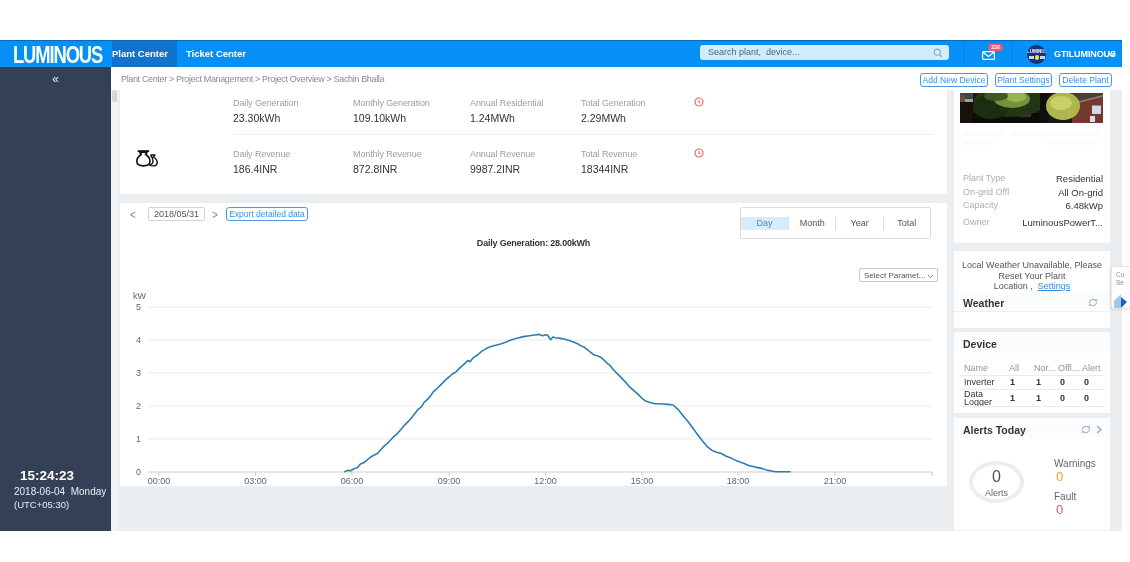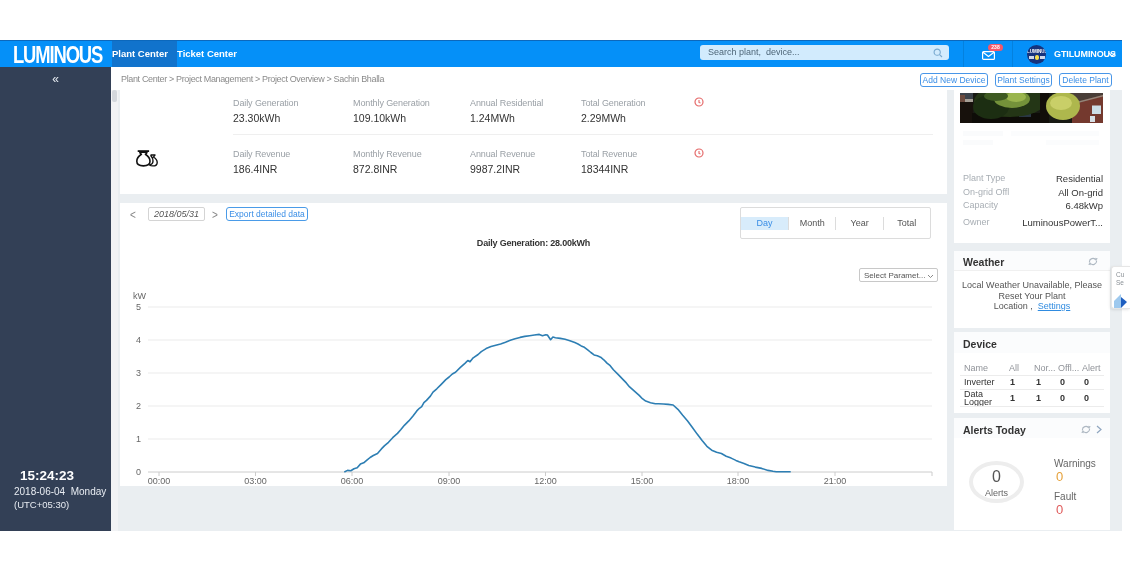--- a/index.html
+++ b/index.html
@@ -6,21 +6,21 @@
 body{width:1130px;height:562px;background:#fff;font-family:"Liberation Sans",sans-serif;position:relative;overflow:hidden;}
 .abs{position:absolute;}
 </style>
 </head>
 <body>
 
 <div class="abs" style="left:0;top:40;"></div>
 <div class="abs" id="header" style="left:0;top:40px;width:1122px;height:27px;background:#0590f8;border-top:1px solid #0c68bc;">
   <div class="abs" style="left:13px;top:1px;width:120px;height:26px;color:#fff;font-weight:bold;font-size:23px;letter-spacing:-1.4px;transform:scaleX(0.80);transform-origin:left;white-space:nowrap;">LUMINOUS</div>
   <div class="abs" style="left:112px;top:0;width:65px;height:26px;background:#1173cc;color:#fff;font-size:9.5px;font-weight:bold;text-align:left;line-height:26px;">Plant Center</div>
-  <div class="abs" style="left:177px;top:0;width:78px;height:26px;color:#fff;font-size:9.5px;font-weight:bold;line-height:26px;">Ticket Center</div>
+  <div class="abs" style="left:177px;top:0;width:78px;height:26px;color:#fff;font-size:9.5px;font-weight:bold;text-align:center;line-height:26px;">Ticket Center</div>
   <div class="abs" style="left:700px;top:4px;width:249px;height:15px;background:#d2ebfd;border-radius:3px;">
     <div class="abs" style="left:8px;top:2px;font-size:9px;color:#4e6678;">Search plant,&nbsp; device...</div>
     <svg class="abs" style="right:6px;top:2.5px;" width="10" height="10" viewBox="0 0 10 10">
         <circle cx="4.2" cy="4.2" r="3.1" fill="none" stroke="#78a9cf" stroke-width="1.1"></circle>
         <line x1="6.6" y1="6.6" x2="9" y2="9" stroke="#78a9cf" stroke-width="1.1"></line>
       </svg>
   </div>
   <div class="abs" style="left:963px;top:0;width:1px;height:26px;background:rgba(0,0,0,0.10);"></div>
   <div class="abs" style="left:1012px;top:0;width:1px;height:26px;background:rgba(0,0,0,0.10);"></div>
   <svg class="abs" style="left:982px;top:10px;" width="13" height="9" viewBox="0 0 13 9">
@@ -86,21 +86,21 @@
   <div class="abs" style="left:350px;top:73px;font-size:10.5px;color:#333;">9987.2INR</div>
   <div class="abs" style="left:461px;top:73px;font-size:10.5px;color:#333;">18344INR</div>
   <svg class="abs" style="left:574px;top:58px;" width="10" height="10" viewBox="0 0 10 10">
       <circle cx="5" cy="5" r="4" fill="none" stroke="#e56a6a" stroke-width="1.2"></circle>
       <polyline points="5,3 5,5.4 6.5,6" fill="none" stroke="#e56a6a" stroke-width="1.1"></polyline>
     </svg>
 </div>
 
 <div class="abs" id="chart" style="left:120px;top:203px;width:827px;height:283px;background:#fff;">
   <div class="abs" style="left:10px;top:6px;font-size:10px;color:#888;transform:scaleY(1.3);">&lt;</div>
-  <div class="abs" style="left:28px;top:4px;width:57px;height:14px;border:1px solid #d4d4d4;border-radius:2px;font-size:9px;color:#555;text-align:center;line-height:13px;font-style:italic;">2018/05/31</div>
+  <div class="abs" style="left:28px;top:4px;width:57px;height:14px;border:1px solid #d4d4d4;border-radius:2px;font-size:9px;color:#555;text-align:center;line-height:13px;">2018/05/31</div>
   <div class="abs" style="left:92px;top:6px;font-size:10px;color:#888;transform:scaleY(1.3);">&gt;</div>
   <div class="abs" style="left:106px;top:4px;width:82px;height:14px;border:1px solid #4a9be8;border-radius:3px;font-size:8.5px;color:#3a8ee6;text-align:center;line-height:12px;white-space:nowrap;">Export detailed data</div>
   <div class="abs" style="left:620px;top:4px;width:191px;height:32px;border:1px solid #dcdcdc;border-radius:2px;display:flex;align-items:center;">
     <div style="width:47.75px;background:#d8ecfb;color:#3a8ee6;font-size:9px;text-align:center;line-height:13px;">Day</div>
     <div style="width:47.75px;border-left:1px solid #dcdcdc;color:#555;font-size:9px;text-align:center;line-height:13px;">Month</div>
     <div style="width:47.75px;border-left:1px solid #dcdcdc;color:#555;font-size:9px;text-align:center;line-height:13px;">Year</div>
     <div style="width:47.75px;border-left:1px solid #dcdcdc;color:#555;font-size:9px;text-align:center;line-height:13px;">Total</div>
   </div>
   <div class="abs" style="left:0;top:35px;width:827px;text-align:center;font-size:9px;font-weight:bold;letter-spacing:-0.2px;color:#333;">Daily Generation: 28.00kWh</div>
   <div class="abs" style="left:739px;top:64.5px;width:79px;height:14px;border:1px solid #c8c8c8;border-radius:2px;font-size:8px;color:#555;line-height:13px;padding-left:4px;white-space:nowrap;">Select Paramet...<svg width="7" height="5" viewBox="0 0 7 5" style="position:absolute;right:3px;top:5px;">
@@ -181,30 +181,30 @@
   <div class="abs" style="left:9px;top:83px;font-size:9px;color:#a8aeb4;">Plant Type</div>
   <div class="abs" style="left:0;top:83px;width:149px;text-align:right;font-size:9.5px;color:#333;">Residential</div>
   <div class="abs" style="left:9px;top:97px;font-size:9px;color:#a8aeb4;">On-grid Offl</div>
   <div class="abs" style="left:0;top:97px;width:149px;text-align:right;font-size:9.5px;color:#333;">All On-grid</div>
   <div class="abs" style="left:9px;top:110px;font-size:9px;color:#a8aeb4;">Capacity</div>
   <div class="abs" style="left:0;top:110px;width:149px;text-align:right;font-size:9.5px;color:#333;">6.48kWp</div>
   <div class="abs" style="left:9px;top:127px;font-size:9px;color:#a8aeb4;">Owner</div>
   <div class="abs" style="left:0;top:127px;width:149px;text-align:right;font-size:9.5px;color:#333;">LuminousPowerT...</div>
 </div>
 <div class="abs" id="weather" style="left:954px;top:251px;width:156px;height:77px;background:#fff;">
+  <div style="margin-top:9px;text-align:center;font-size:9px;color:#555;line-height:10.5px;">Local Weather Unavailable, Please<br>Reset Your Plant<br>Location ,&nbsp; <span style="color:#2f8be0;text-decoration:underline;">Settings</span></div>
   <div style="height:20px;background:#fbfcfd;border-bottom:1px solid #f0f0f0;position:relative;">
     <div class="abs" style="left:9px;top:5px;font-size:10.5px;font-weight:bold;color:#333;">Weather</div>
     <svg class="abs" style="left:134px;top:6px;" width="10" height="9" viewBox="0 0 10 9">
         <path d="M1.5 5.5 A3.5 3.5 0 0 1 8 3.2" fill="none" stroke="#aeb8c2" stroke-width="1.1"></path>
         <path d="M8.5 3.5 A3.5 3.5 0 0 1 2 5.8" fill="none" stroke="#aeb8c2" stroke-width="1.1"></path>
         <path d="M7 0.8 L8.3 3.3 L9.8 1.6" fill="#aeb8c2" stroke="none"></path>
         <path d="M3 8.2 L1.7 5.7 L0.2 7.4" fill="#aeb8c2" stroke="none"></path>
       </svg>
   </div>
-  <div style="margin-top:9px;text-align:center;font-size:9px;color:#555;line-height:10.5px;">Local Weather Unavailable, Please<br>Reset Your Plant<br>Location ,&nbsp; <span style="color:#2f8be0;text-decoration:underline;">Settings</span></div>
 </div>
 <div class="abs" id="device" style="left:954px;top:332px;width:156px;height:81px;background:#fff;">
   <div style="height:21px;background:#fbfcfd;position:relative;">
     <div class="abs" style="left:9px;top:6px;font-size:10.5px;font-weight:bold;color:#333;">Device</div>
   </div>
   <div class="abs" style="left:10px;top:31px;font-size:9px;color:#909399;">Name</div>
   <div class="abs" style="left:55px;top:31px;font-size:9px;color:#909399;">All</div>
   <div class="abs" style="left:80px;top:31px;font-size:9px;color:#909399;">Nor...</div>
   <div class="abs" style="left:104px;top:31px;font-size:9px;color:#909399;">Offl...</div>
   <div class="abs" style="left:128px;top:31px;font-size:9px;color:#909399;">Alert</div>

